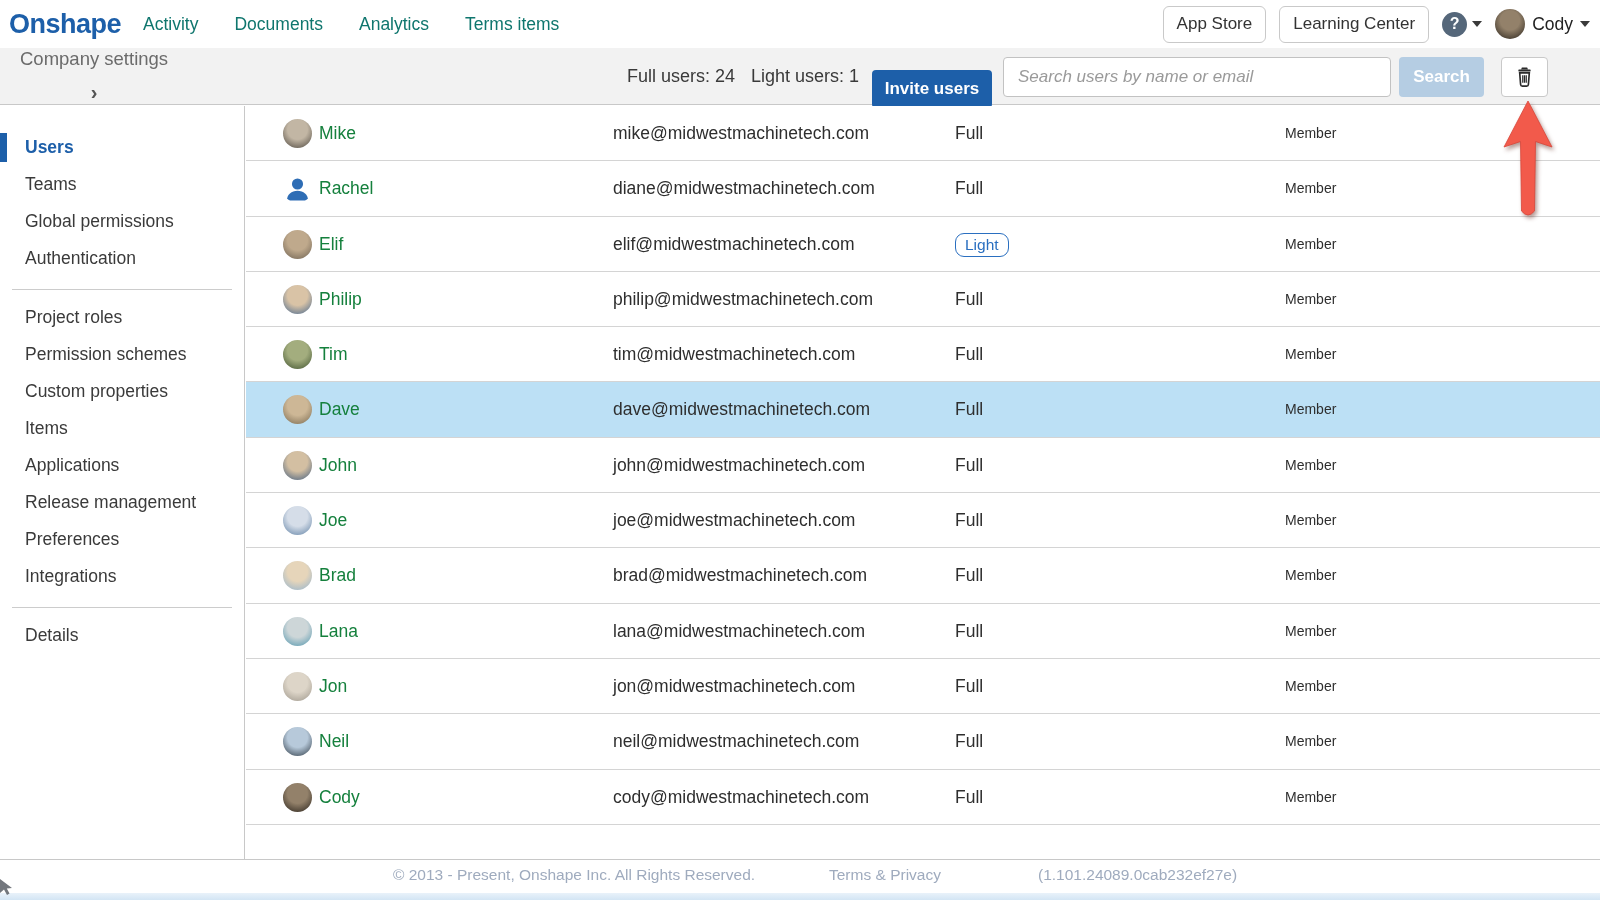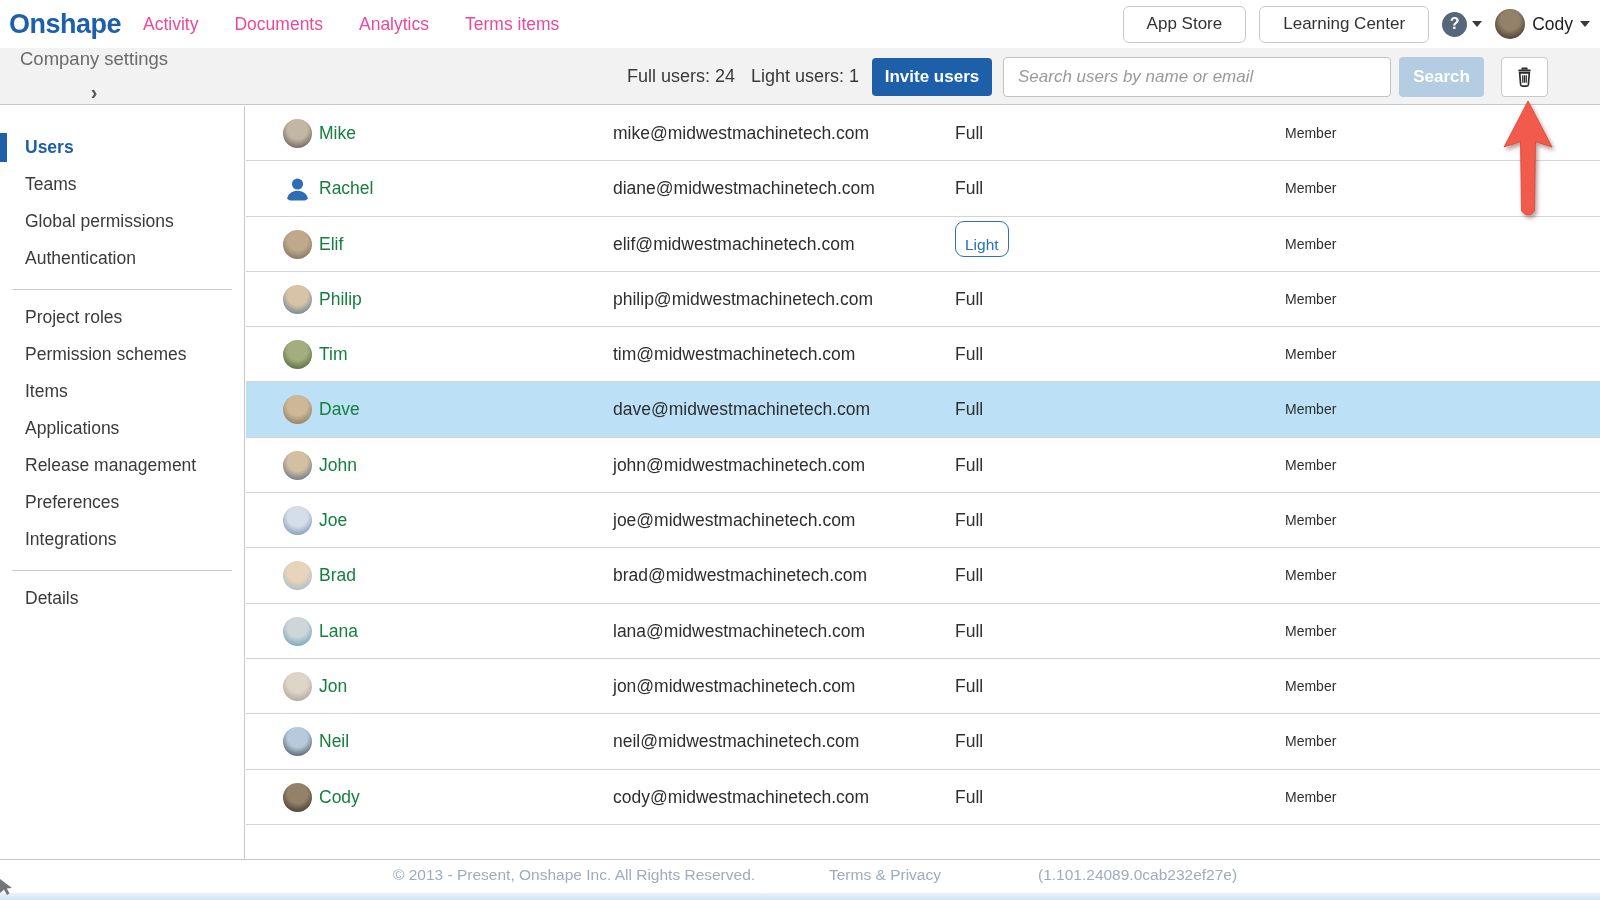--- a/index.html
+++ b/index.html
@@ -6,44 +6,44 @@
   html,body { width:1600px; height:900px; overflow:hidden; background:#fff;
               font-family:"Liberation Sans", sans-serif; color:#333; }
   #app { position:relative; width:1600px; height:900px; background:#fff; }
 
   
   .topbar { position:absolute; top:0; left:0; right:0; height:48px; background:#fff;
             display:flex; align-items:center; }
   .logo { font-size:27px; font-weight:800; color:var(--accent,#1d5fa9);
           letter-spacing:-0.5px; padding-left:9px; cursor:pointer; }
   .topnav { display:flex; align-items:center; margin-left:20px; gap:32px; }
-  .topnav .nav-item { font-size:17.5px; color:#ec4899; cursor:pointer; padding:4px 2px; }
+  .topnav .nav-item { font-size:17.5px; color:#0f766e; cursor:pointer; padding:4px 2px; }
   .top-right { position:absolute; right:10px; top:0; height:48px; display:flex; align-items:center; gap:13px; }
   .ghost-btn { height:37px; background:#fff; border:1px solid #c9c9c9; border-radius:6px;
-               font-size:17px; color:#333; padding:0 23px; font-family:inherit; cursor:pointer; }
+               font-size:17px; color:#333; padding:0 13px; font-family:inherit; cursor:pointer; }
   .help-wrap { display:flex; align-items:center; gap:5px; cursor:pointer; }
   .help-circle { width:25px; height:25px; border-radius:50%; background:#55677a; color:#fff;
                  font-size:16px; font-weight:bold; display:flex; align-items:center; justify-content:center; }
   .caret { width:0; height:0; border-left:5px solid transparent; border-right:5px solid transparent;
            border-top:6px solid #3a3a3a; display:inline-block; }
   .user-wrap { display:flex; align-items:center; gap:7px; cursor:pointer; }
   .avatar-sm { width:30px; height:30px; border-radius:50%;
                background:radial-gradient(circle at 50% 38%, #93816a 0%, #93816a 40%, #262019 100%); }
   .user-name { font-size:17.5px; color:#222; }
 
   
   .toolbar { position:absolute; top:48px; left:0; right:0; height:57px; background:#f2f2f2;
              border-bottom:1px solid #c8c8c8; }
   .crumbs { position:absolute; left:20px; top:0; height:56px; display:flex; align-items:center; gap:12px;flex-direction:column; }
   .crumb-root { font-size:18.5px; color:#6b6b6b; cursor:pointer; }
   .crumb-sep { font-size:20px; color:#555; font-weight:bold; transform:translateY(-1px); }
   .crumb-current { font-size:18.5px; color:#222; }
   .stats { position:absolute; left:627px; top:0; height:56px; display:flex; align-items:center; gap:16px; }
   .stats span { font-size:18px; color:#3a3a3a; }
-  .invite-btn { position:absolute; left:872px; top:10px; width:120px; height:38px;
+  .invite-btn { position:absolute; left:872px; top:22px; width:120px; height:38px;
                 background:var(--accent,#1d5fa9); border:none; border-radius:4px; color:#fff;
                 font-size:17px; font-weight:600; font-family:inherit; cursor:pointer; }
   .search-input { position:absolute; left:1003px; top:9px; width:388px; height:40px;
                   border:1px solid #c2c2c2; border-radius:4px; padding:0 14px; font-size:17px;
                   font-family:inherit; color:#333; background:#fff; }
   .search-input::placeholder { color:#9a9a9a; font-style:italic; }
   .search-btn { position:absolute; left:1399px; top:9px; width:85px; height:40px;
                 background:#b5cde3; border:none; border-radius:4px; color:#fff;
                 font-size:17px; font-weight:600; font-family:Liberation Sans, sans-serif; cursor:default; }
   .trash-btn { position:absolute; left:1501px; top:9px; width:47px; height:40px; background:#fff;
@@ -68,21 +68,21 @@
   .table { position:absolute; left:246px; top:106px; right:0; height:753px; background:#fff; }
   .row { position:relative; height:55.3px; border-bottom:1px solid #d4d4d4; cursor:pointer; }
   .row.hl { background:var(--highlight,#bce0f5); }
   .cell-avatar { position:absolute; left:37px; top:13px; width:29px; height:29px; border-radius:50%;
                  overflow:hidden; background:#eee; }
   .cell-avatar svg { display:block; }
   .cell-name { position:absolute; left:73px; top:0; line-height:55px; font-size:17.5px; color:#15803d; }
   .cell-email { position:absolute; left:367px; top:0; line-height:55px; font-size:17.5px; color:#2e2e2e; }
   .cell-plan { position:absolute; left:709px; top:0; line-height:55px; font-size:17.5px; color:#2e2e2e; }
   .cell-plan .badge { border:1px solid var(--badge,#2a6fc0); color:var(--badge,#2a6fc0);
-                      border-radius:9px; padding:14px 9px 3px; font-size:15.5px; }
+                      border-radius:9px; padding:2px 9px 3px; font-size:15.5px; }
   .cell-role { position:absolute; left:1039px; top:0; line-height:55px; font-size:14px; color:#2e2e2e; }
 
   .content-bottom-line { position:absolute; left:0; right:0; top:859px; height:1px; background:#c8c8c8; }
 
   
   .footer { position:absolute; left:0; top:860px; right:0; height:33px; background:#fff;margin-left:23px; }
   .footer span { position:absolute; top:6px; font-size:15.5px; color:#9fabbe; white-space:nowrap; }
   .f-copy { left:370px; }
   .f-terms { left:806px; cursor:pointer; }
   .f-version { left:1015px; }
@@ -146,20 +146,21 @@
   </svg>
 
   <nav class="sidebar">
       <div class="sb-item active">Users</div>
       <div class="sb-item">Teams</div>
       <div class="sb-item">Global permissions</div>
       <div class="sb-item">Authentication</div>
       <div class="sb-divider"></div>
       <div class="sb-item">Project roles</div>
       <div class="sb-item">Permission schemes</div>
+      <div class="sb-item">Custom properties</div>
       <div class="sb-item">Items</div>
       <div class="sb-item">Applications</div>
       <div class="sb-item">Release management</div>
       <div class="sb-item">Preferences</div>
       <div class="sb-item">Integrations</div>
       <div class="sb-divider"></div>
       <div class="sb-item">Details</div>
     </nav>
 
   <div class="table">

